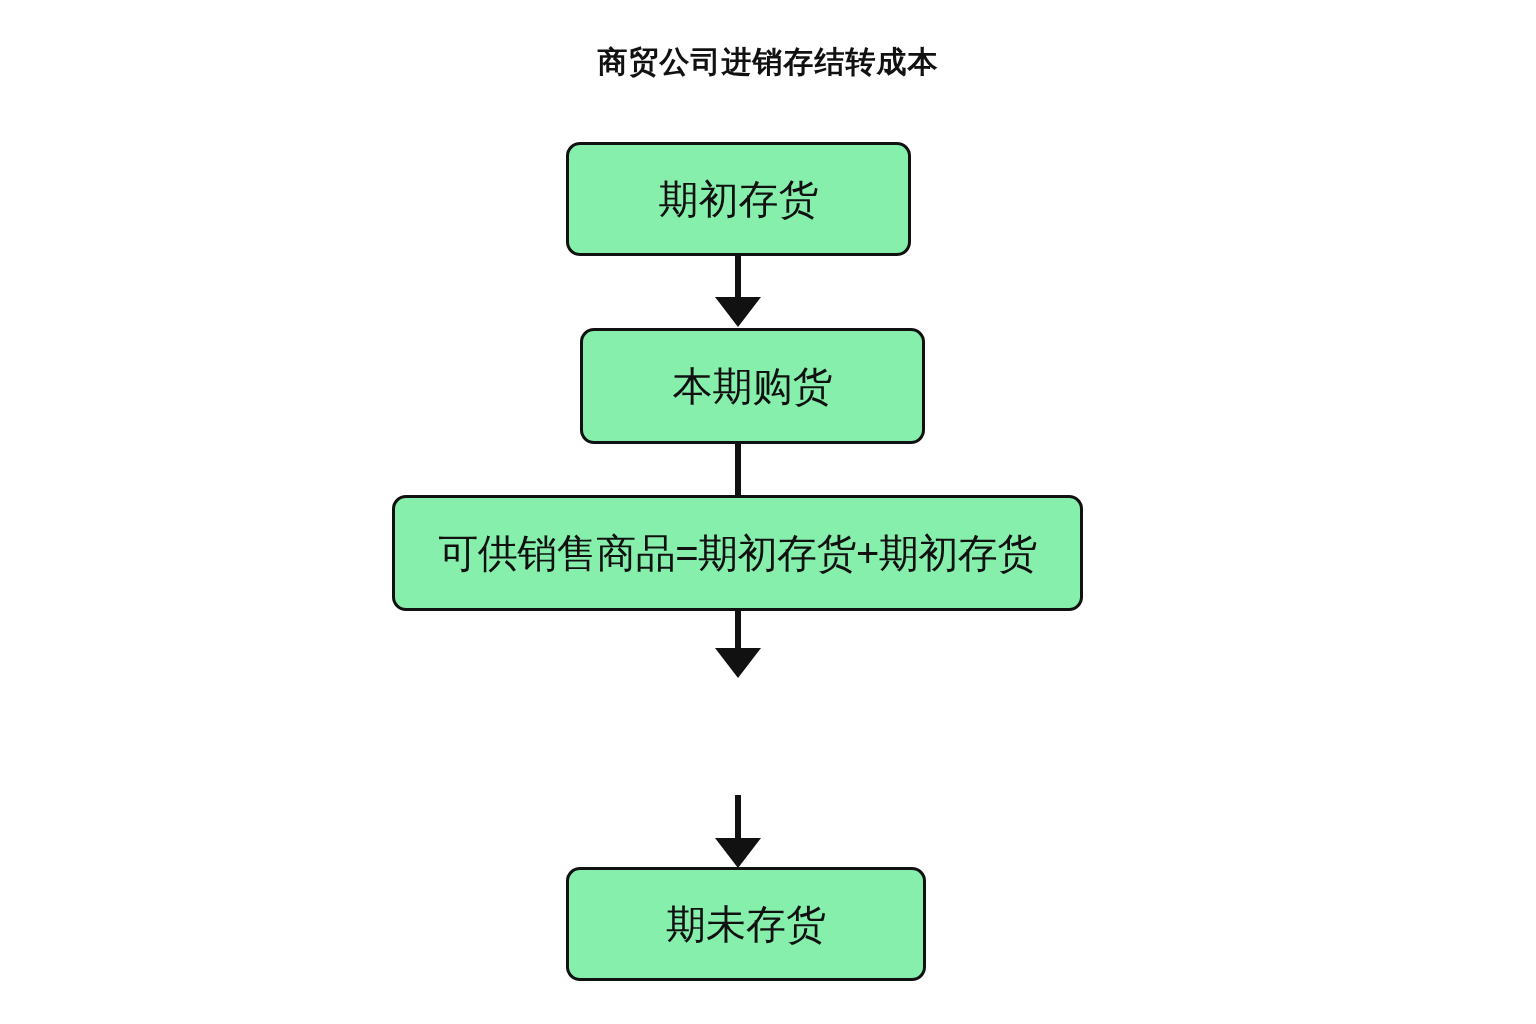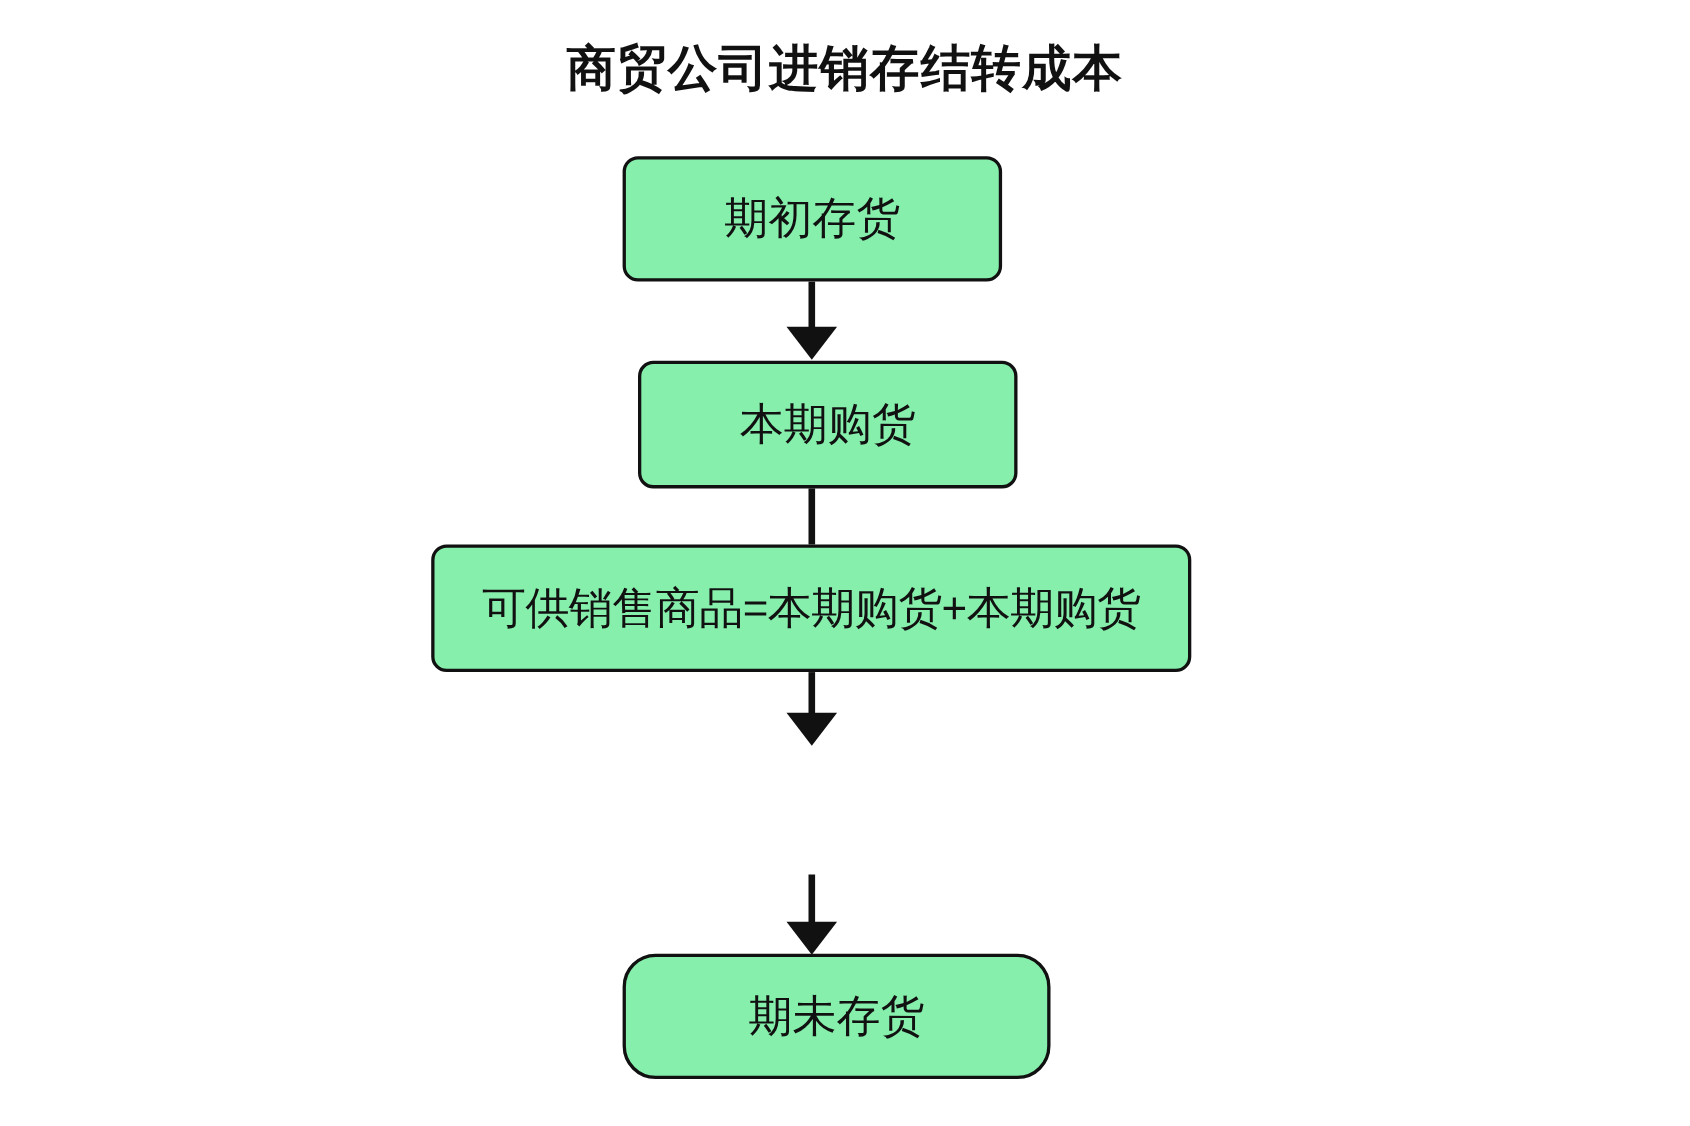--- a/index.html
+++ b/index.html
@@ -20,21 +20,21 @@
     background: #ffffff;
   }
 
   
   .chart-title {
     position: absolute;
     left: 0;
     top: 34px;
     width: 1536px;
     text-align: center;
-    font-size: 45px;
+    font-size: 30px;
     font-weight: bold;
     color: #111111;
     letter-spacing: 1px;
     line-height: 56px;
     white-space: nowrap;
   }
 
   
   .node {
     position: absolute;
@@ -51,21 +51,21 @@
   .node-label {
     font-size: 40px;
     line-height: 46px;
     color: #111111;
   }
 
   .node-1 { left: 566px; top: 142px; width: 345px; height: 114px; }
   .node-2 { left: 566px; top: 328px; width: 345px; height: 116px; margin-left: 14px; }
   .node-3 { left: 392px; top: 495px; width: 691px; height: 116px; }
   .node-4 { left: 566px; top: 677px; width: 345px; height: 118px; }
-  .node-5 { left: 566px; top: 867px; width: 389px; height: 114px; border-radius: 30px; }
+  .node-5 { left: 566px; top: 867px; width: 360px; height: 114px; }
 
   .node-3 .node-label { font-size: 40px; letter-spacing: -0.5px; }
 
   
   .connector {
     position: absolute;
     left: 735px;
     width: 6px;
     background: #111111;
   }
@@ -101,21 +101,21 @@
   <div class="connector conn-1-2"></div>
   <div class="arrowhead arrow-1-2"></div>
 
   <div class="node node-2">
     <span class="node-label">本期购货</span>
   </div>
 
   <div class="connector conn-2-3"></div>
 
   <div class="node node-3">
-    <span class="node-label">可供销售商品=本期购货+本期购货</span>
+    <span class="node-label">可供销售商品=期初存货+期初存货</span>
   </div>
 
   <div class="connector conn-3-4"></div>
   <div class="arrowhead arrow-3-4"></div>
 
 
   <div class="connector conn-4-5"></div>
   <div class="arrowhead arrow-4-5"></div>
 
   <div class="node node-5">

